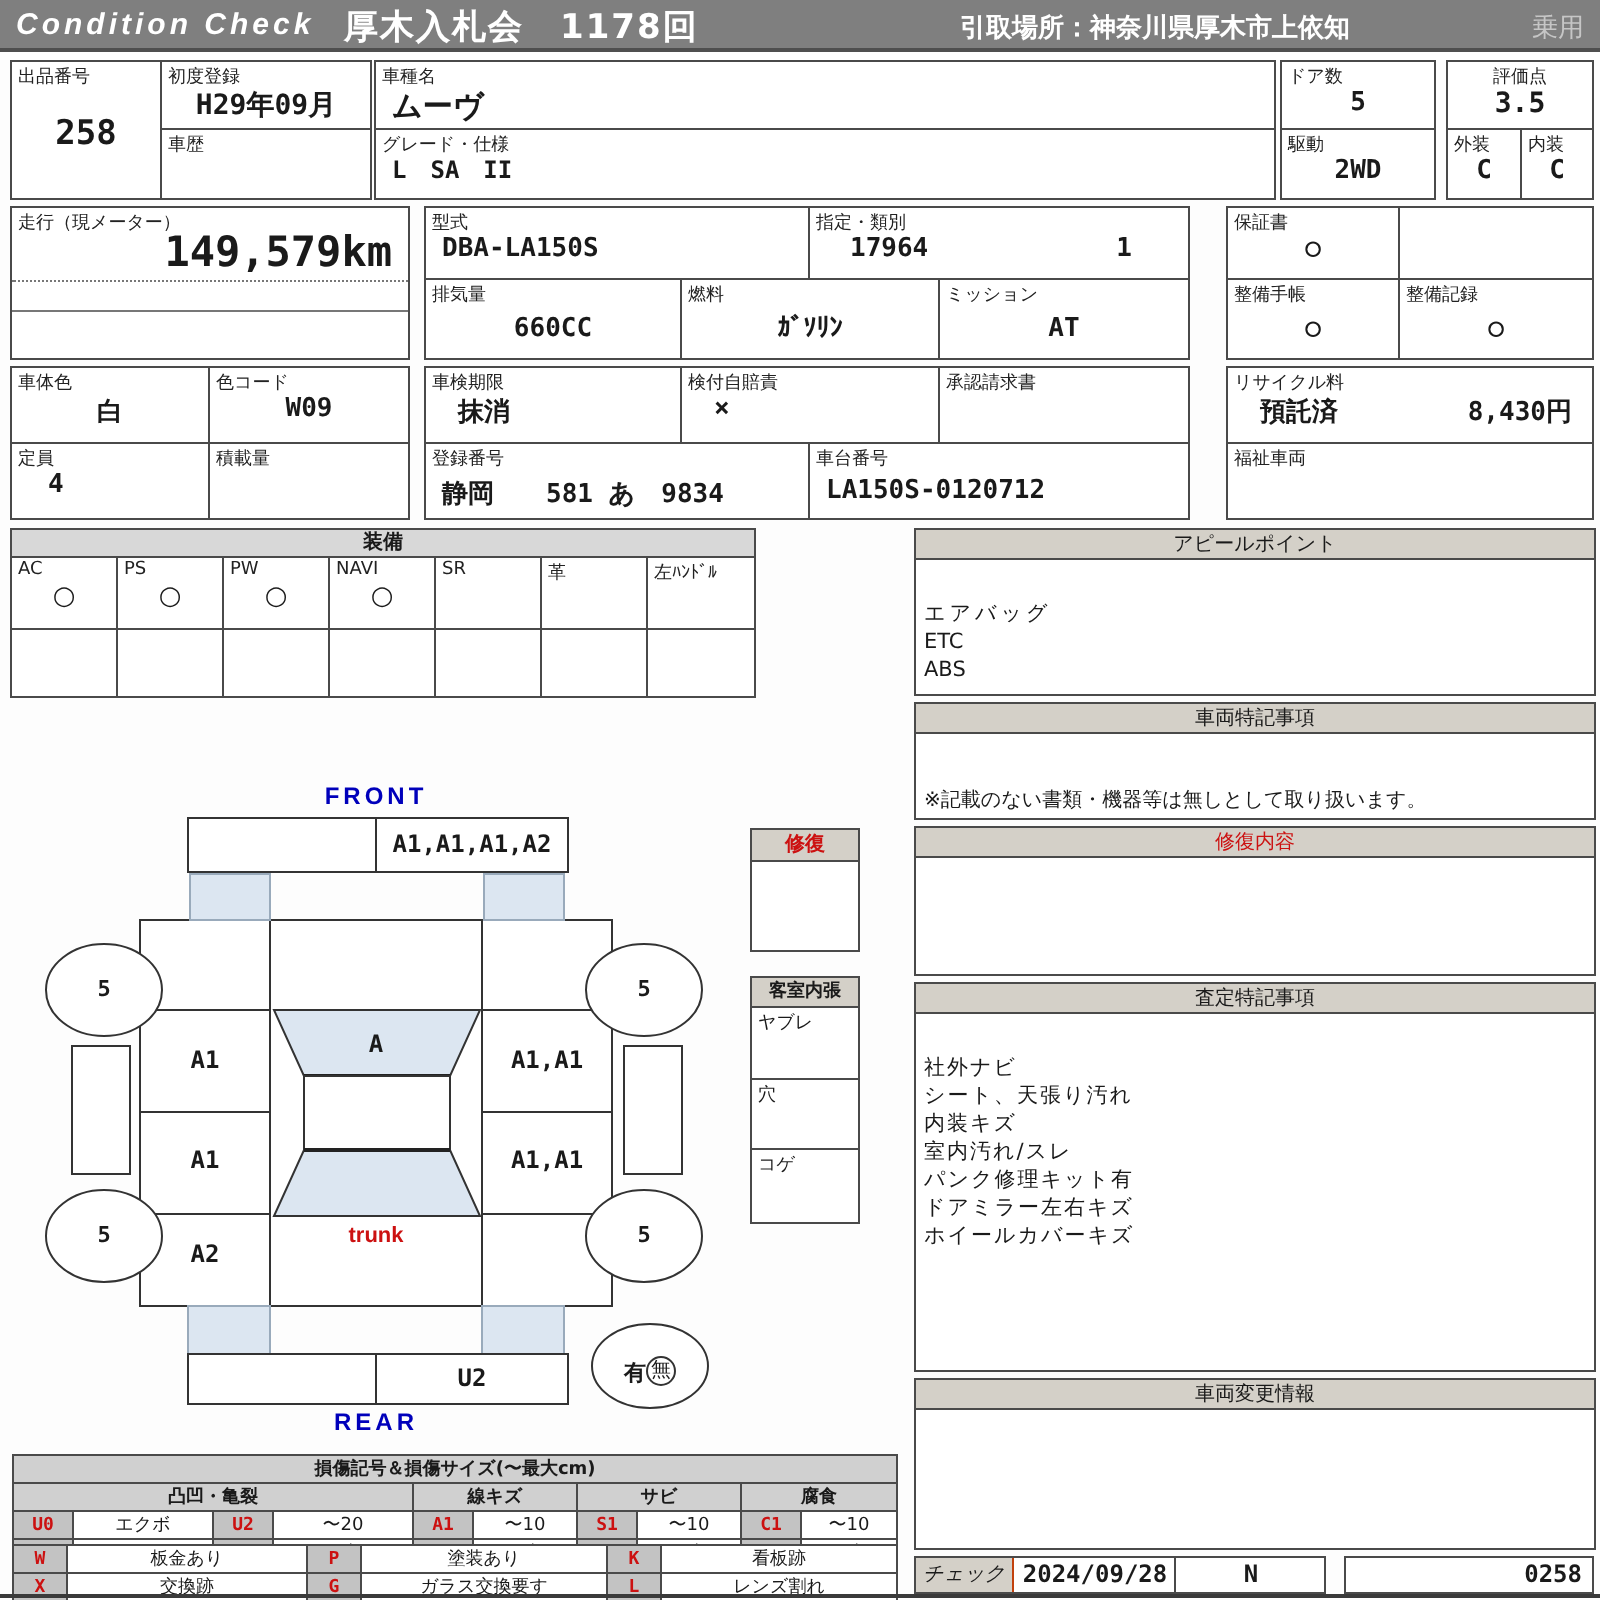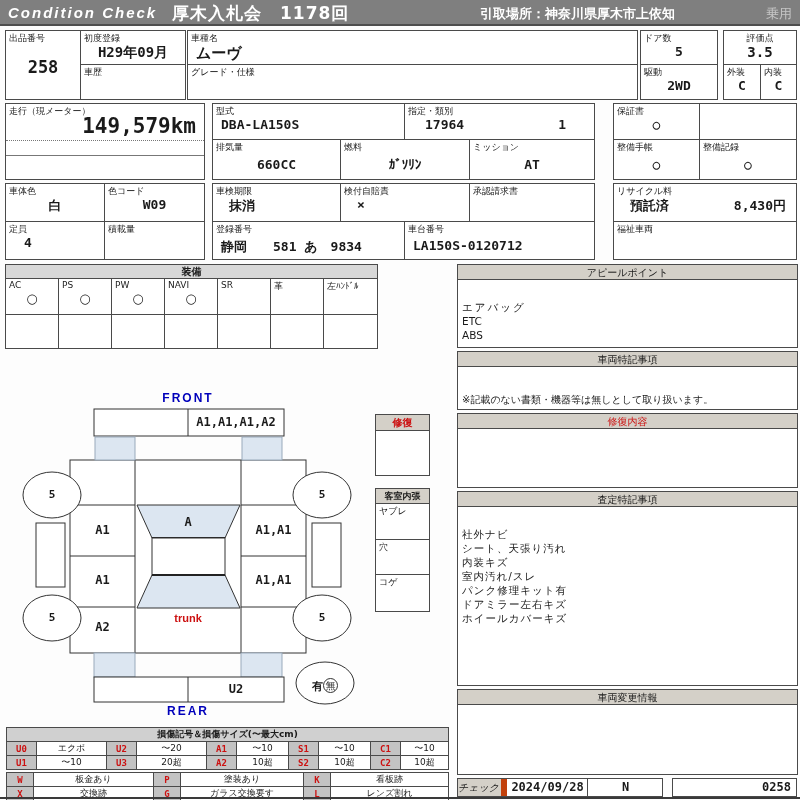--- a/index.html
+++ b/index.html
@@ -56,20 +56,21 @@
 <div class="cell" style="left:80px;top:64px;width:106px;height:36px">
   <span class="lbl">車歴</span>
   <span class="val"></span>
 </div>
 <div class="cell" style="left:187px;top:30px;width:451px;height:35px">
   <span class="lbl">車種名</span>
   <span class="val l" style="font-size:15px">ムーヴ</span>
 </div>
 <div class="cell" style="left:187px;top:64px;width:451px;height:36px">
   <span class="lbl">グレード・仕様</span>
+  <span class="val l" style="top:12px;font-size:12px">L　SA　II</span>
 </div>
 <div class="cell" style="left:640px;top:30px;width:78px;height:35px">
   <span class="lbl">ドア数</span>
   <span class="val">5</span>
 </div>
 <div class="cell" style="left:640px;top:64px;width:78px;height:36px">
   <span class="lbl">駆動</span>
   <span class="val">2WD</span>
 </div>
 <div class="cell" style="left:723px;top:30px;width:74px;height:35px">
@@ -299,21 +300,21 @@
     <div>ドアミラー左右キズ</div>
     <div>ホイールカバーキズ</div>
   </div>
 </div>
 
 <div class="panel" style="top:689px;height:86px">
   <div class="phead">車両変更情報</div>
 </div>
 
 <div class="cell" style="left:457px;top:778px;width:206px;height:19px">
-  <div style="position:absolute;left:0;top:0;bottom:0;width:49px;background:#d4d0c8;border-right:6px solid #c2410c;font-size:10px;line-height:17px;font-style:italic">チェック</div>
+  <div style="position:absolute;left:0;top:0;bottom:0;width:49px;background:#d4d0c8;border-right:1px solid #c2410c;text-align:center;font-size:10px;line-height:17px;font-style:italic">チェック</div>
   <div style="position:absolute;left:50px;top:0;bottom:0;width:80px;border-right:1px solid #4a4a4a;text-align:center;font-weight:bold;font-size:12px;line-height:17px;font-family:'DejaVu Sans Mono',monospace">2024/09/28</div>
   <div style="position:absolute;left:131px;top:0;bottom:0;right:0;text-align:center;font-weight:bold;font-size:12px;line-height:17px;font-family:'DejaVu Sans Mono',monospace">N</div>
 </div>
 <div class="cell" style="left:672px;top:778px;width:125px;height:19px">
   <div style="position:absolute;right:5px;top:0;bottom:0;font-weight:bold;font-size:12px;line-height:17px;font-family:'DejaVu Sans Mono',monospace">0258</div>
 </div>
 
 <table style="left:6px;top:727px;width:442px">
   <colgroup>
       <col style="width:30px">
@@ -324,20 +325,26 @@
       <col style="width:52px">
       <col style="width:30px">
       <col style="width:52px">
       <col style="width:30px">
       <col style="width:48px">
     </colgroup>
   <tbody>
       <tr>
         <td class="ttl" colspan="10">損傷記号＆損傷サイズ(〜最大cm)</td>
       </tr>
+  <tr>
+    <td class="grp" colspan="4">凸凹・亀裂</td>
+    <td class="grp" colspan="2">線キズ</td>
+    <td class="grp" colspan="2">サビ</td>
+    <td class="grp" colspan="2">腐食</td>
+  </tr>
   <tr class="dot">
     <td class="code">U0</td>
     <td>エクボ</td>
     <td class="code">U2</td>
     <td>〜20</td>
     <td class="code">A1</td>
     <td>〜10</td>
     <td class="code">S1</td>
     <td>〜10</td>
     <td class="code">C1</td>

